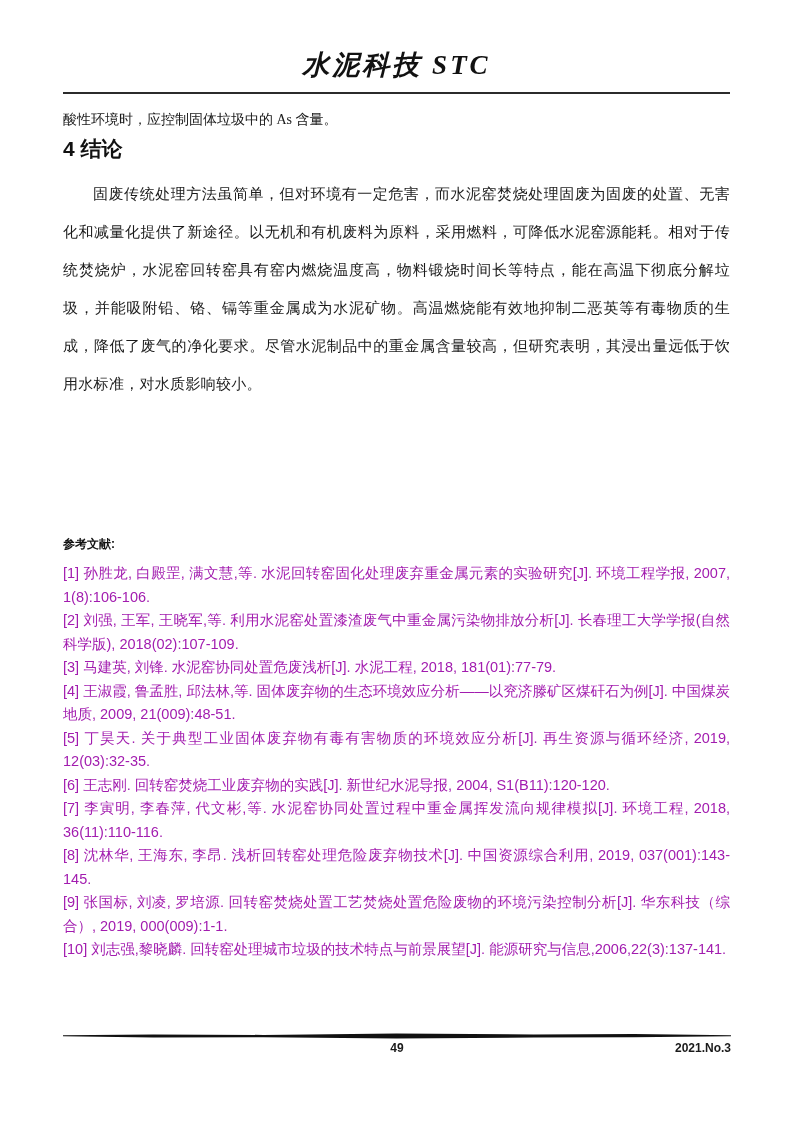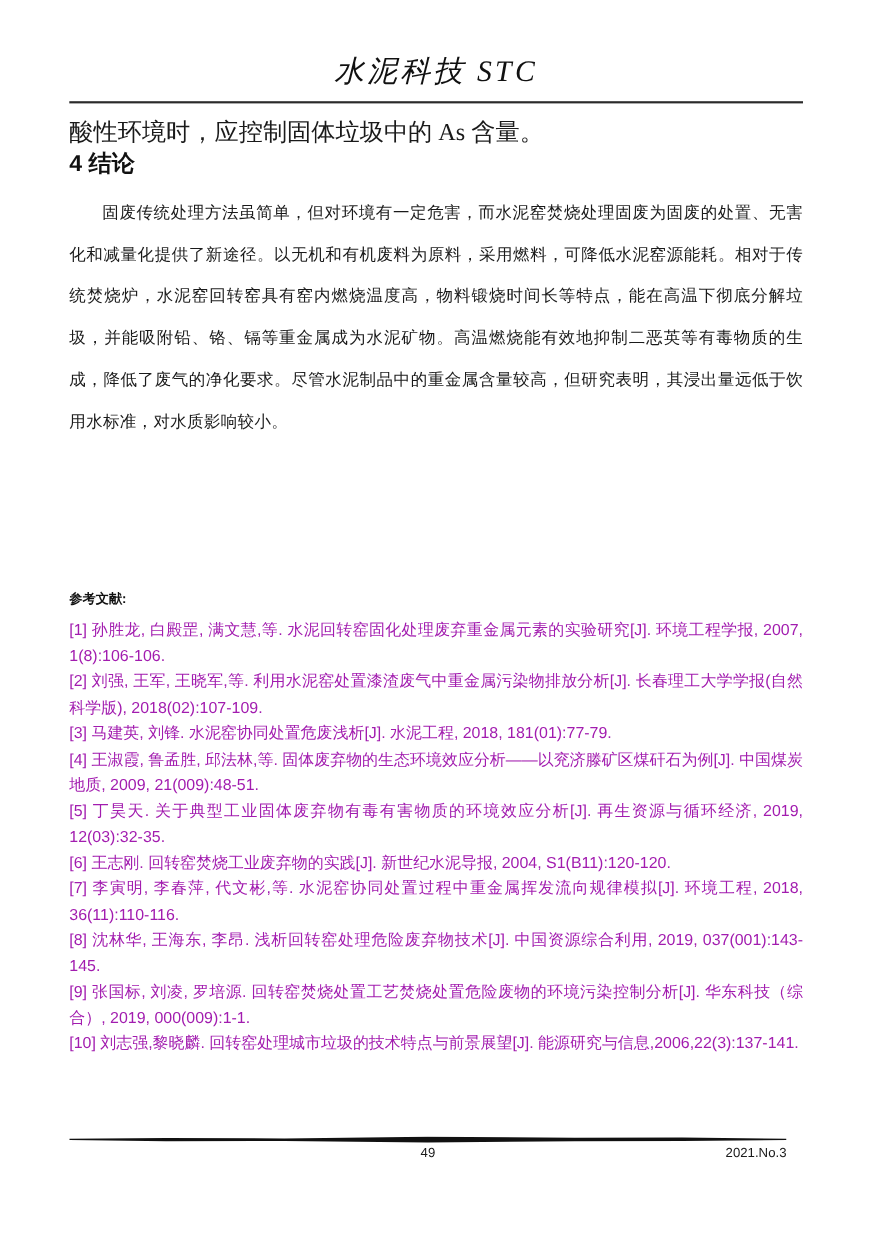--- a/index.html
+++ b/index.html
@@ -15,34 +15,34 @@
     font-family: "Liberation Serif", "DejaVu Serif", serif;
   }
   .content { padding: 0 63px; }
 
   .journal-title {
     padding-top: 47px;
     height: 81px;
     text-align: center;
     font-family: "Liberation Serif", "DejaVu Serif", serif;
     font-style: italic;
-    font-weight: normal;
+    font-weight: bold;
     font-size: 27px;
     letter-spacing: 3px;
     color: #111;
   }
   .header-rule {
     margin-top: 11px;
     border-top: 2px solid #2b2b2b;
     height: 0;
   }
 
   .lead-line {
     margin-top: 13px;
-    font-size: 22px;
+    font-size: 14px;
     line-height: 25px;
     color: #1a1a1a;
   }
   .section-heading {
     margin-top: 2px;
     font-family: "Liberation Sans", "DejaVu Sans", sans-serif;
     font-weight: bold;
     font-size: 21px;
     line-height: 29px;
     color: #111;
@@ -70,22 +70,23 @@
     font-family: "Liberation Sans", "DejaVu Sans", sans-serif;
     font-size: 14.5px;
     line-height: 23.5px;
     color: #a21caf;
   }
   .ref-item { text-align: justify; }
 
   .page-footer {
     position: absolute;
     left: 63px;
-    right: 78px;
+    right: 62px;
     top: 1033px;
+    font-weight: bold;
   }
   .footer-rule { display: block; width: 100%; height: 6px; }
   .footer-row {
     position: relative;
     margin-top: 2px;
     height: 16px;
     font-family: "Liberation Sans", "DejaVu Sans", sans-serif;
     font-size: 12px;
     color: #1a1a1a;
   }

